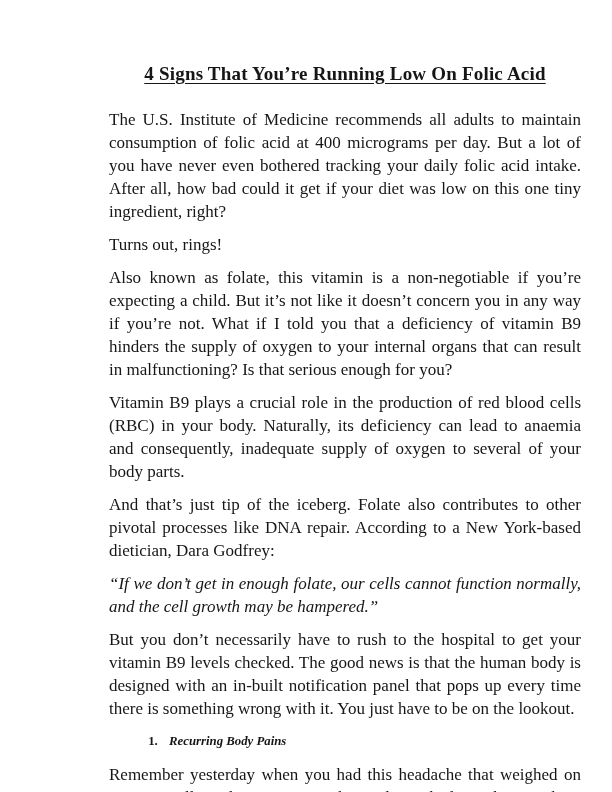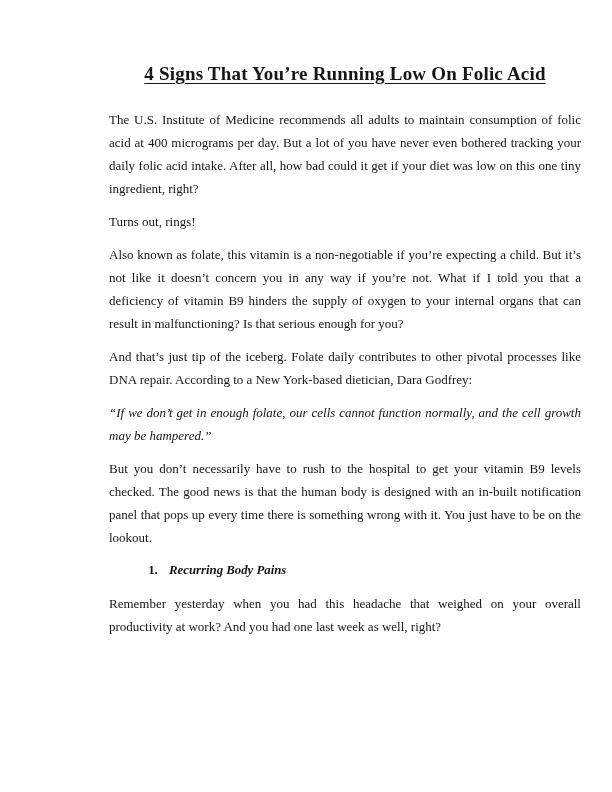--- a/index.html
+++ b/index.html
@@ -32,21 +32,21 @@
     text-decoration: underline;
     text-underline-offset: 3px;
     letter-spacing: 0.2px;
     margin: 0 0 22px 0;
     padding: 0 2px;
     line-height: 1.25;
     font-family: "Liberation Serif", "DejaVu Serif", serif;
   }
   p.body-par {
     margin: 0 0 10px 0;
-    font-size: 13px;
+    font-size: 17px;
     line-height: 23px;
     text-align: justify;
     text-justify: inter-word;
     font-family: "Liberation Serif", "DejaVu Serif", serif;
     -webkit-font-smoothing: none;
   }
   p.body-par:last-child {
     margin-bottom: 0;
   }
   p.quote-par {
@@ -78,22 +78,23 @@
 
     <h1 class="doc-title">4 Signs That You’re Running Low On Folic Acid</h1>
 
     <p class="body-par">The U.S. Institute of Medicine recommends all adults to maintain consumption of folic acid at 400 micrograms per day. But a lot of you have never even bothered tracking your daily folic acid intake. After all, how bad could it get if your diet was low on this one tiny ingredient, right?</p>
 
     <p class="body-par">Turns out, rings!</p>
 
 
     <p class="body-par">Also known as folate, this vitamin is a non-negotiable if you’re expecting a child. But it’s not like it doesn’t concern you in any way if you’re not. What if I told you that a deficiency of vitamin B9 hinders the supply of oxygen to your internal organs that can result in malfunctioning? Is that serious enough for you?</p>
 
+    <p class="body-par">Vitamin B9 plays a crucial role in the production of red blood cells (RBC) in your body. Naturally, its deficiency can lead to anaemia and consequently, inadequate supply of oxygen to several of your body parts.</p>
 
-    <p class="body-par">And that’s just tip of the iceberg. Folate daily contributes to other pivotal processes like DNA repair. According to a New York-based dietician, Dara Godfrey:</p>
+    <p class="body-par">And that’s just tip of the iceberg. Folate also contributes to other pivotal processes like DNA repair. According to a New York-based dietician, Dara Godfrey:</p>
 
     <p class="body-par quote-par">“If we don’t get in enough folate, our cells cannot function normally, and the cell growth may be hampered.”</p>
 
     <p class="body-par">But you don’t necessarily have to rush to the hospital to get your vitamin B9 levels checked. The good news is that the human body is designed with an in-built notification panel that pops up every time there is something wrong with it. You just have to be on the lookout.</p>
 
 
     <ol class="numbered-list">
       <li>
         <span>Recurring Body Pains</span>
       </li>

